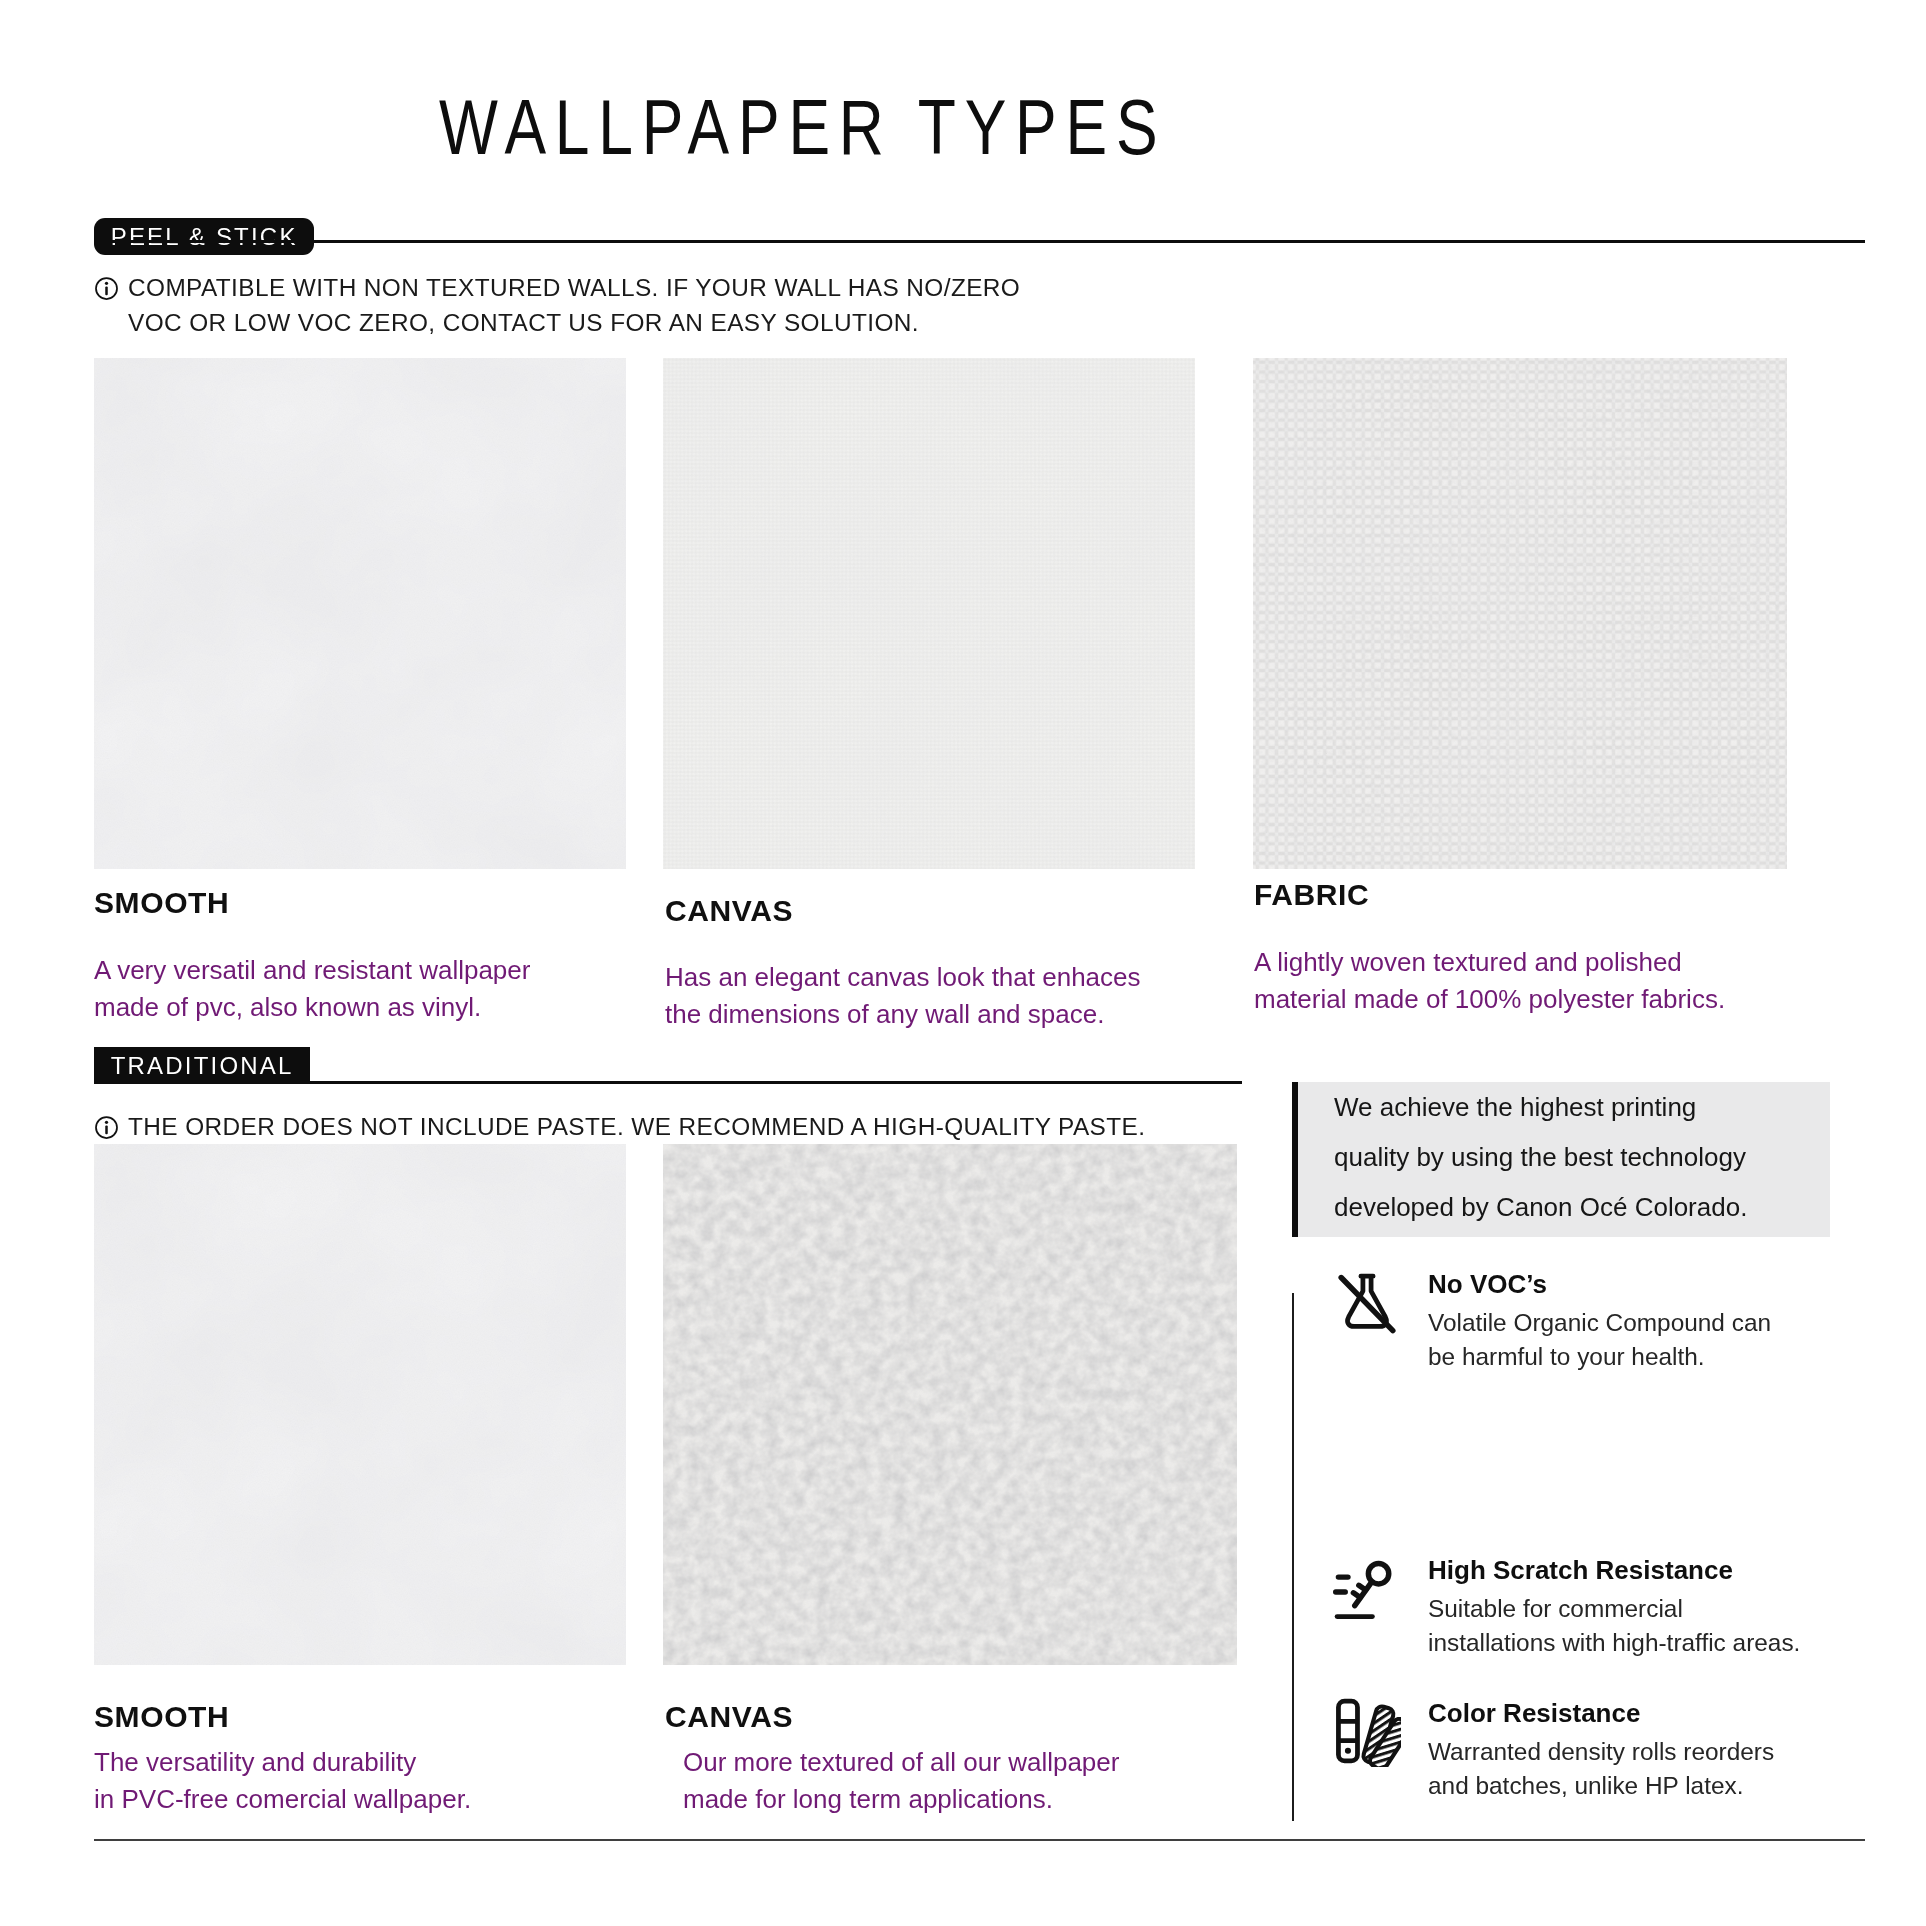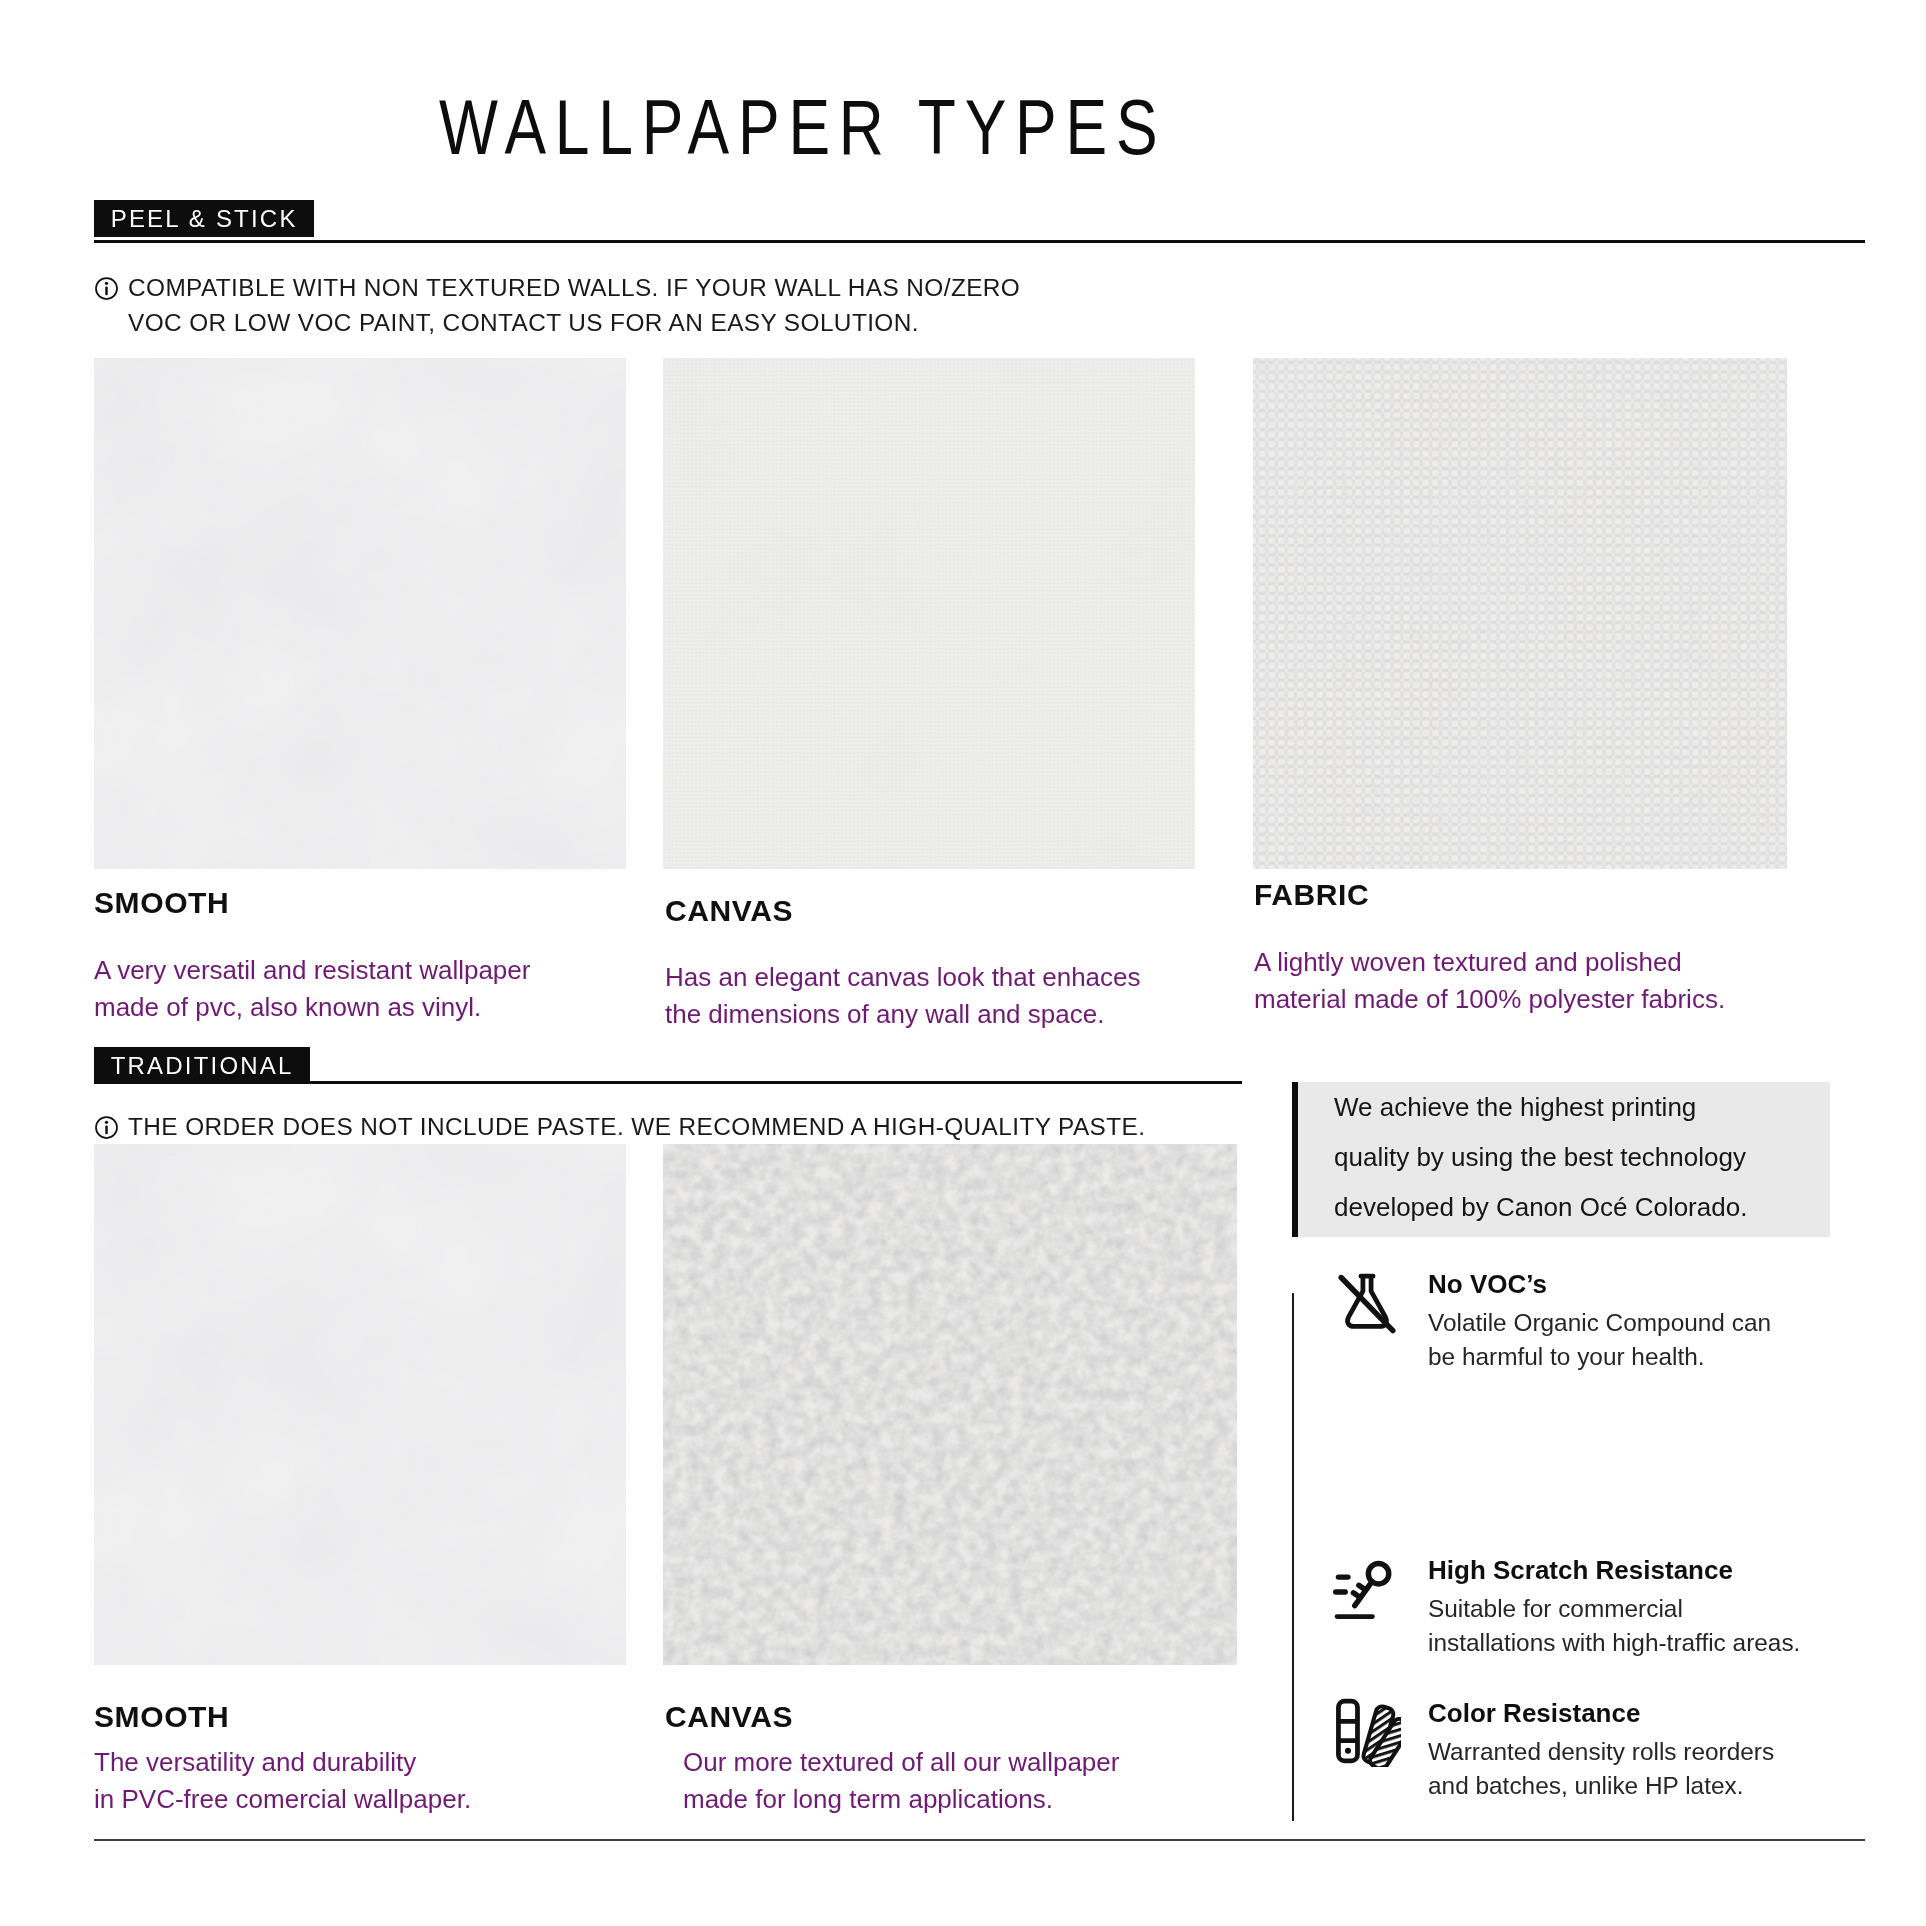--- a/index.html
+++ b/index.html
@@ -12,21 +12,21 @@
     position:absolute; left:439px; top:82px; font-size:78px; font-weight:400;
     letter-spacing:11px; white-space:nowrap; color:#0d0d0d;
     transform:scaleX(0.8); transform-origin:left top;
   }
   
   .tag{
     position:absolute; height:37px; background:#0d0d0d; color:#ffffff;
     display:inline-flex; align-items:center; padding:0 16.7px;
     font-size:24px; letter-spacing:2.2px; white-space:nowrap;
   }
-  #tag-ps{left:94px; top:200px;}
+  #tag-ps{left:94px; top:218px;border-radius:11px;}
   #tag-tr{left:94px; top:1047px;}
   .hrule{position:absolute; height:3.2px; background:#0d0d0d;}
   #rule-ps{left:94px; top:240px; width:1771px;}
   #rule-tr{left:94px; top:1081px; width:1148px;}
   
   .note{position:absolute; font-size:24.4px; line-height:35px; letter-spacing:0.4px; color:#1a1a1a; white-space:nowrap;}
   #note-ps{left:94px; top:270px;}
   #note-tr{left:94px; top:1109px;}
   .note-row{display:flex; align-items:center; gap:9px;}
   .note-indent{padding-left:34px;}
@@ -117,21 +117,21 @@
     <div class="note-row">
       <span class="ii">
         <svg viewBox="0 0 100 100">
             <circle cx="50" cy="50" r="42" fill="none" stroke="#111" stroke-width="7"></circle>
             <circle cx="50" cy="29" r="6.5" fill="#111"></circle>
             <rect x="45" y="42" width="10" height="35" rx="4" fill="#111"></rect>
           </svg>
       </span>
       <span>COMPATIBLE WITH NON TEXTURED WALLS. IF YOUR WALL HAS NO/ZERO</span>
     </div>
-    <div class="note-indent">VOC OR LOW VOC PAINT, CONTACT US FOR AN EASY SOLUTION.</div>
+    <div class="note-indent">VOC OR LOW VOC ZERO, CONTACT US FOR AN EASY SOLUTION.</div>
   </div>
 
   <div class="swatch" id="sw-ps-smooth">
     <svg preserveAspectRatio="none" viewBox="0 0 828 796" width="532" height="511">
         <rect width="100%" height="100%" fill="#f3f3f4"></rect>
         <rect width="100%" height="100%" filter="url(#f-cloud)"></rect>
         <rect width="100%" height="100%" filter="url(#f-grain)" opacity="0.5"></rect>
       </svg>
   </div>
   <div class="swatch" id="sw-ps-canvas">

